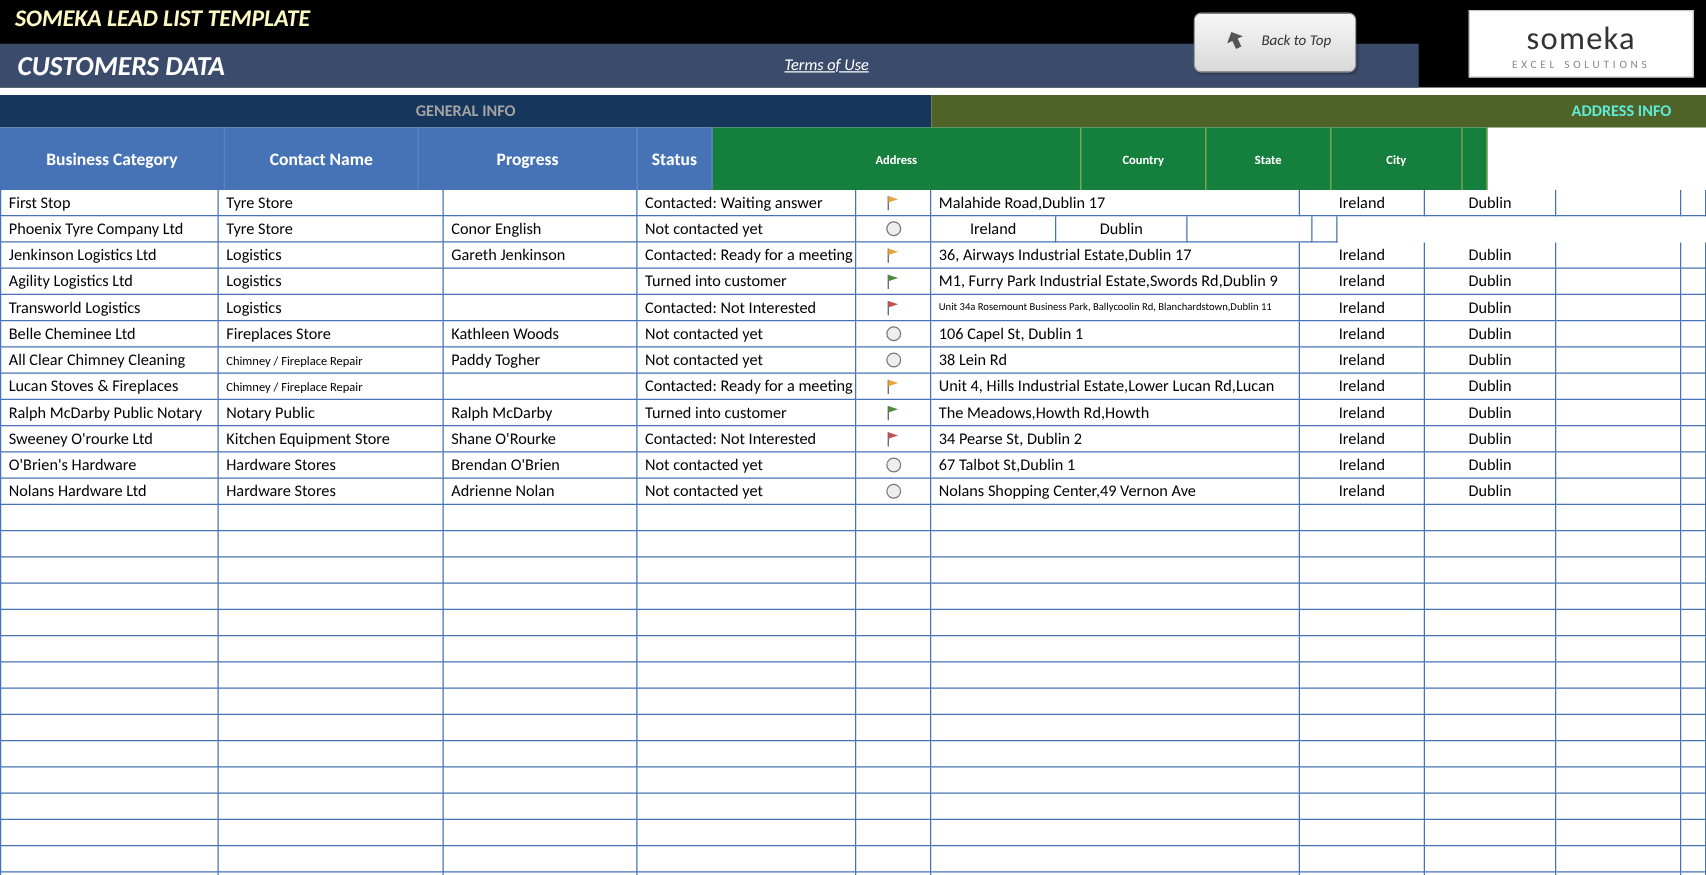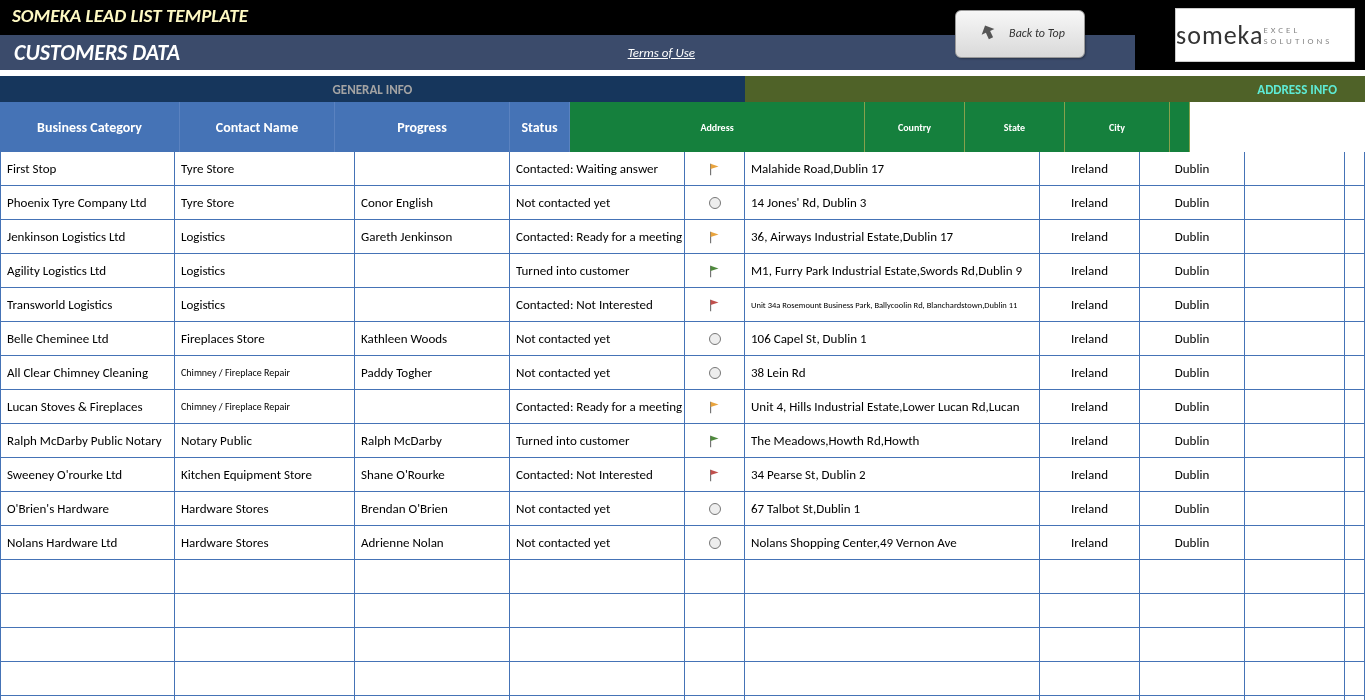--- a/index.html
+++ b/index.html
@@ -4,33 +4,33 @@
 <style>
 *{box-sizing:border-box;margin:0;padding:0}
 body{font-family:Calibri,Arial,sans-serif;font-size:13px;background:#fff;width:1365px}
 .topbar{background:#000;height:70px;display:flex;align-items:flex-start;position:relative}
 .brand-title{color:#fef9c3;font-weight:bold;font-size:19px;font-style:italic;padding:4px 12px}
 .subhead{position:absolute;left:0;top:35px;right:230px;height:35px;background:#3b4b6b;display:flex;align-items:center;padding-left:14px;color:#fff}
 .subhead-title{font-weight:bold;font-size:22px;font-style:italic}
 .terms{position:absolute;right:440px;color:#fff;text-decoration:underline;font-size:13px;font-style:italic}
 .back-btn{position:absolute;right:280px;top:10px;width:130px;height:48px;background:linear-gradient(#f7f7f7,#d9d9d9);border:1px solid #999;border-radius:6px;display:flex;align-items:center;justify-content:center;font-style:italic;font-size:12px;color:#333;box-shadow:1px 1px 2px rgba(0,0,0,0.3)}
 .back-btn svg{margin-right:6px}
-.logo{position:absolute;right:10px;top:8px;width:180px;height:54px;background:#fff;display:flex;flex-direction:row;align-items:center;justify-content:center;border:1px solid #ccc}
+.logo{position:absolute;right:10px;top:8px;width:180px;height:54px;background:#fff;display:flex;flex-direction:column;align-items:center;justify-content:center;border:1px solid #ccc}
 .logo-main{font-size:26px;letter-spacing:1px;color:#333;font-weight:300}
 .logo-sub{font-size:9px;letter-spacing:3px;color:#888}
 .sheet{margin-top:6px}
 .section-row{display:flex;height:26px}
 .sec-general{flex:0 0 745px;background:#16365C;color:#a3a3a3;font-weight:bold;display:flex;align-items:center;justify-content:center;font-size:13px}
 .sec-address{flex:1;background:#4F6228;color:#5eead4;font-weight:bold;display:flex;align-items:center;justify-content:flex-end;padding-right:28px;font-size:13px}
 .header-row{display:flex;height:50px}
 .h-blue{background:#4573b6;color:#fff;font-weight:bold;display:flex;align-items:center;justify-content:center;border-right:1px solid #5a82c0;font-size:14px}
 .h-green{background:#15803d;color:#fff;font-weight:bold;display:flex;align-items:center;justify-content:center;border-right:1px solid #86a14c;font-size:10px}
 .c-bn{width:175px}.c-bc{width:180px}.c-cn{width:155px}.c-pr{width:175px}.c-st{width:60px}
 .c-ad{width:295px}.c-co{width:100px;text-align:center}.c-ci{width:105px;text-align:center}.c-sa{width:100px}.c-ex{width:20px}
-.data-row{display:flex;height:34px}
+.data-row{display:flex;height:21px}
 .cell{border:1px solid #4573b6;border-top:none;border-left:none;padding:0 6px;display:flex;align-items:center;overflow:hidden;white-space:nowrap;font-size:13px;color:#000}
 .data-row .cell:first-child{border-left:1px solid #4573b6}
 .cell.sm{font-size:10px}
 .cell.xs{font-size:8.5px}
 .cell.center{justify-content:center}
 .flag{width:14px;height:14px}
 .circle{width:12px;height:12px;border:1.5px solid #777;border-radius:50%;background:#eee}
 </style>
 </head>
 <body>
@@ -88,21 +88,20 @@
         <div class="cell c-ex"></div>
       </div>
       <div class="data-row">
         <div class="cell c-bn">Phoenix Tyre Company Ltd</div>
         <div class="cell c-bc">Tyre Store</div>
         <div class="cell c-cn">Conor English</div>
         <div class="cell c-pr">Not contacted yet</div>
         <div class="cell c-st center">
           <span class="circle"></span>
         </div>
-        <div class="cell c-ad">14 Jones' Rd, Dublin 3</div>
         <div class="cell c-co center">Ireland</div>
         <div class="cell c-ci center">Dublin</div>
         <div class="cell c-sa"></div>
         <div class="cell c-ex"></div>
       </div>
       <div class="data-row">
         <div class="cell c-bn">Jenkinson Logistics Ltd</div>
         <div class="cell c-bc">Logistics</div>
         <div class="cell c-cn">Gareth Jenkinson</div>
         <div class="cell c-pr">Contacted: Ready for a meeting</div>

